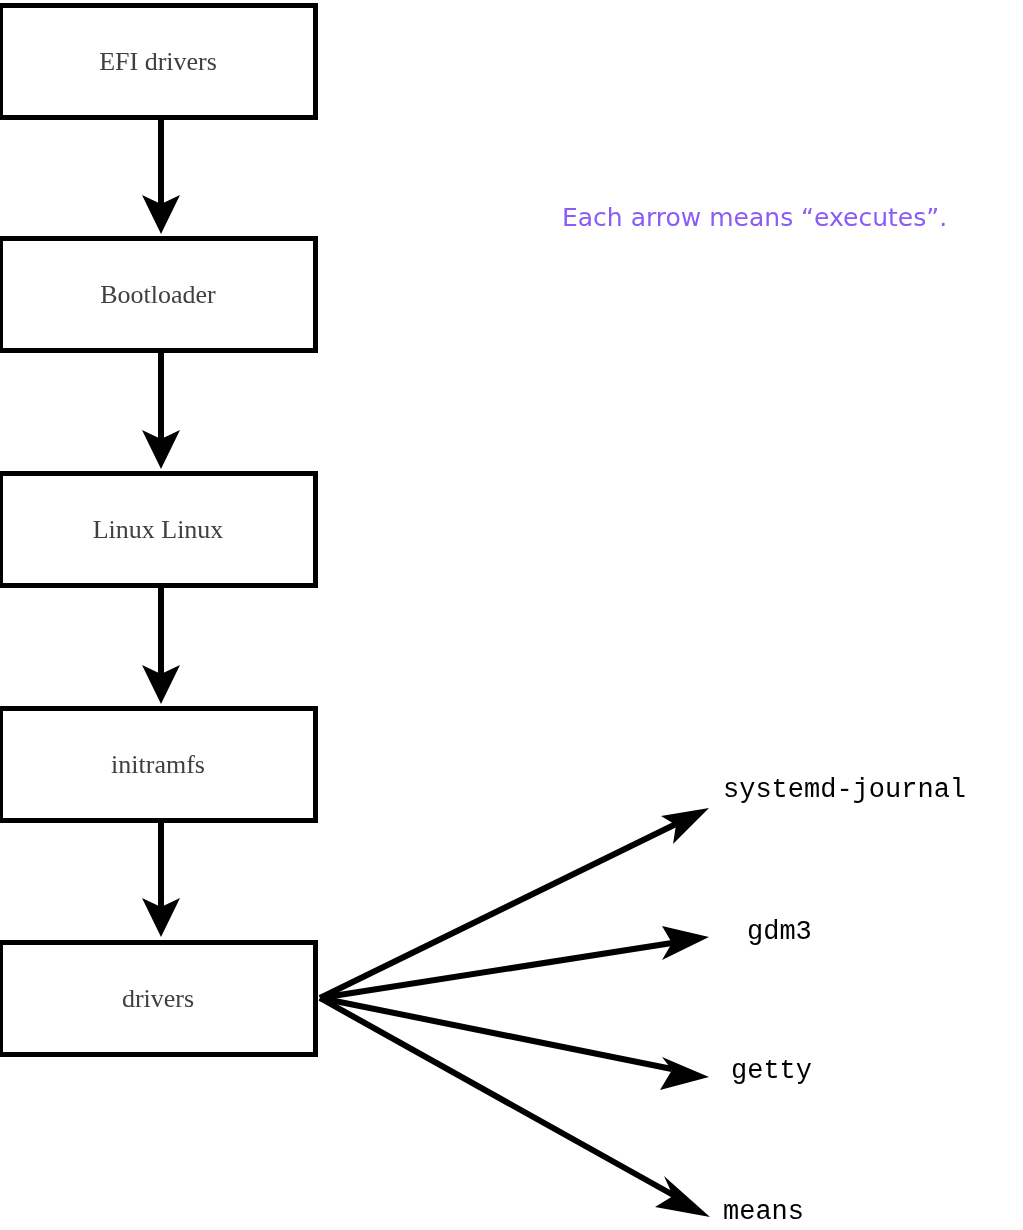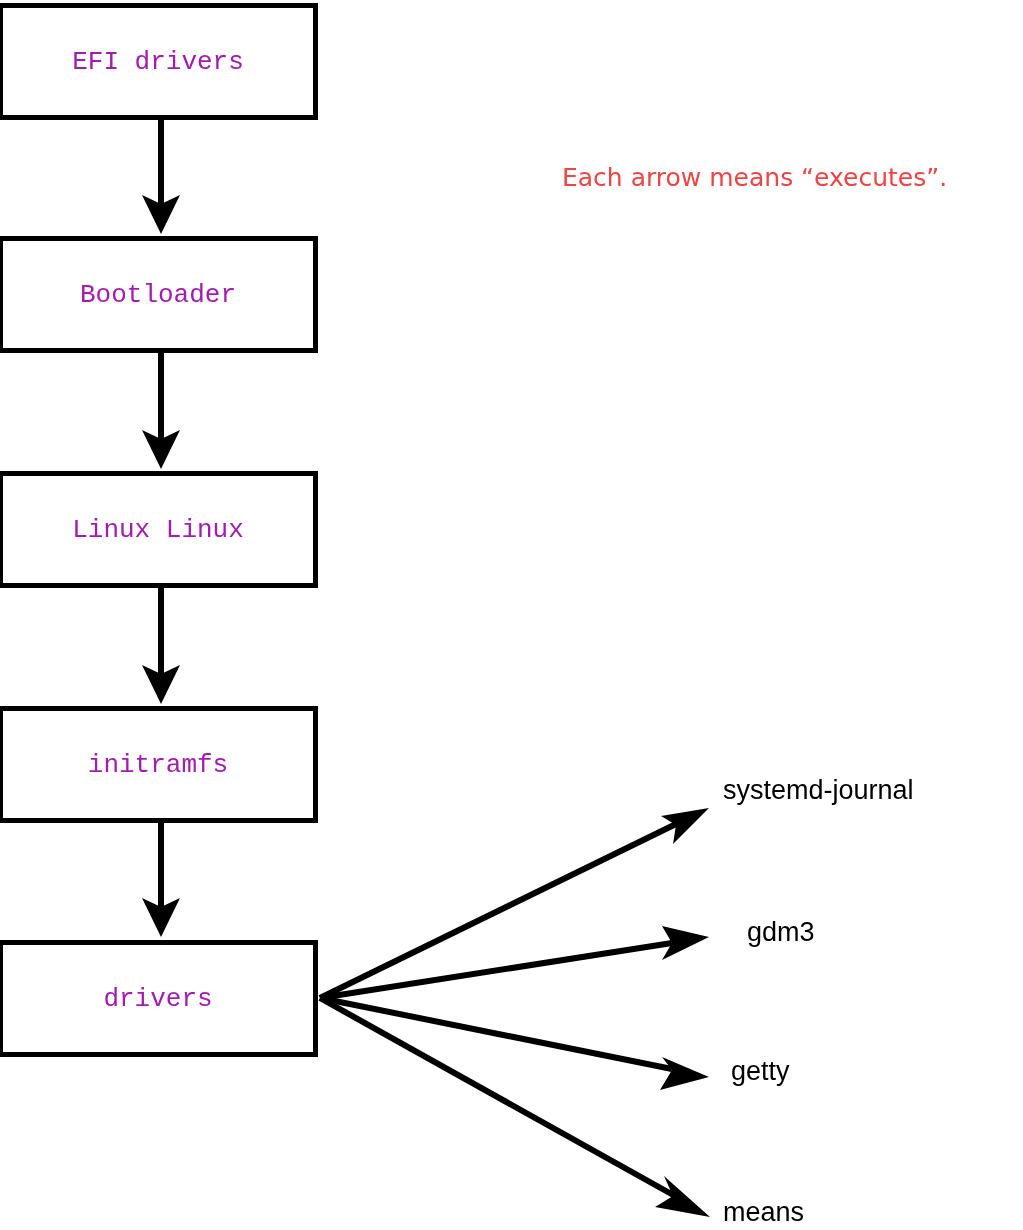--- a/index.html
+++ b/index.html
@@ -30,41 +30,42 @@
   .stage-box {
     position: absolute;
     box-sizing: border-box;
     background: #ffffff;
     border: 5px solid #000000;
     display: flex;
     align-items: center;
     justify-content: center;
   }
   .stage-label {
-    font-family: Liberation Mono, monospace;
+    font-family: Liberation Serif, serif;
     font-size: 26px;
     line-height: 1;
-    color: #a21caf;
+    color: #404040;
     white-space: nowrap;
   }
   .service-label {
     position: absolute;
-    font-family: Liberation Sans, sans-serif;
+    font-family: Liberation Mono, monospace;
     font-size: 27px;
     line-height: 1;
     color: #000000;
     white-space: nowrap;
   }
   .legend-note {
     position: absolute;
     font-family: "DejaVu Sans", "Liberation Sans", sans-serif;
     font-size: 25px;
     line-height: 1;
-    color: #ef4444;
+    color: #8b5cf6;
     white-space: nowrap;
+    margin-top: 40px;
   }
 </style>
 </head>
 <body>
 
 <div id="canvas">
 
   <svg id="wires" viewBox="0 0 1023 1230" width="1023" height="1230" xmlns="http://www.w3.org/2000/svg" aria-hidden="true">
 
     <g>

